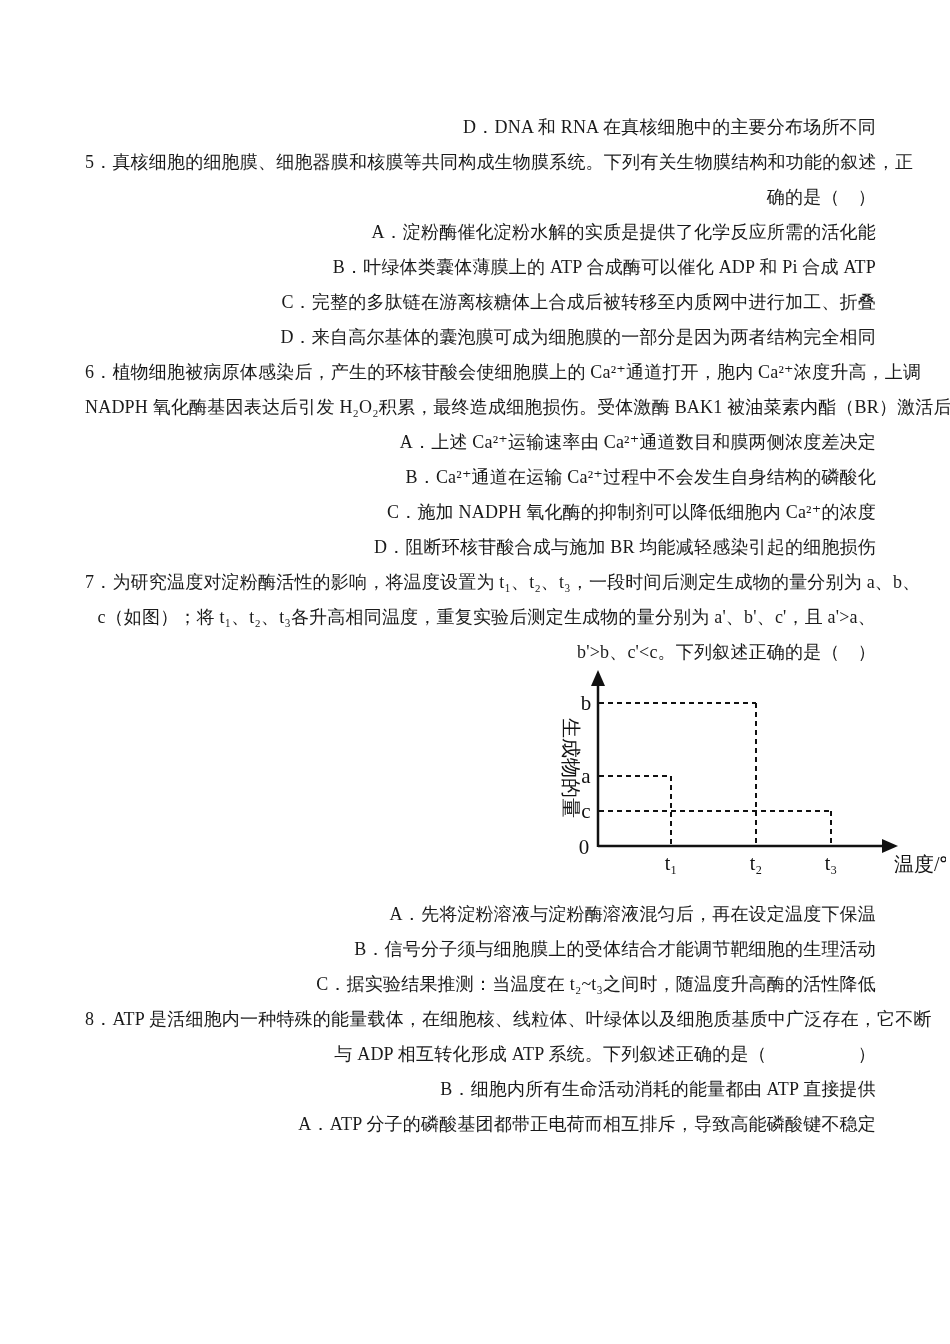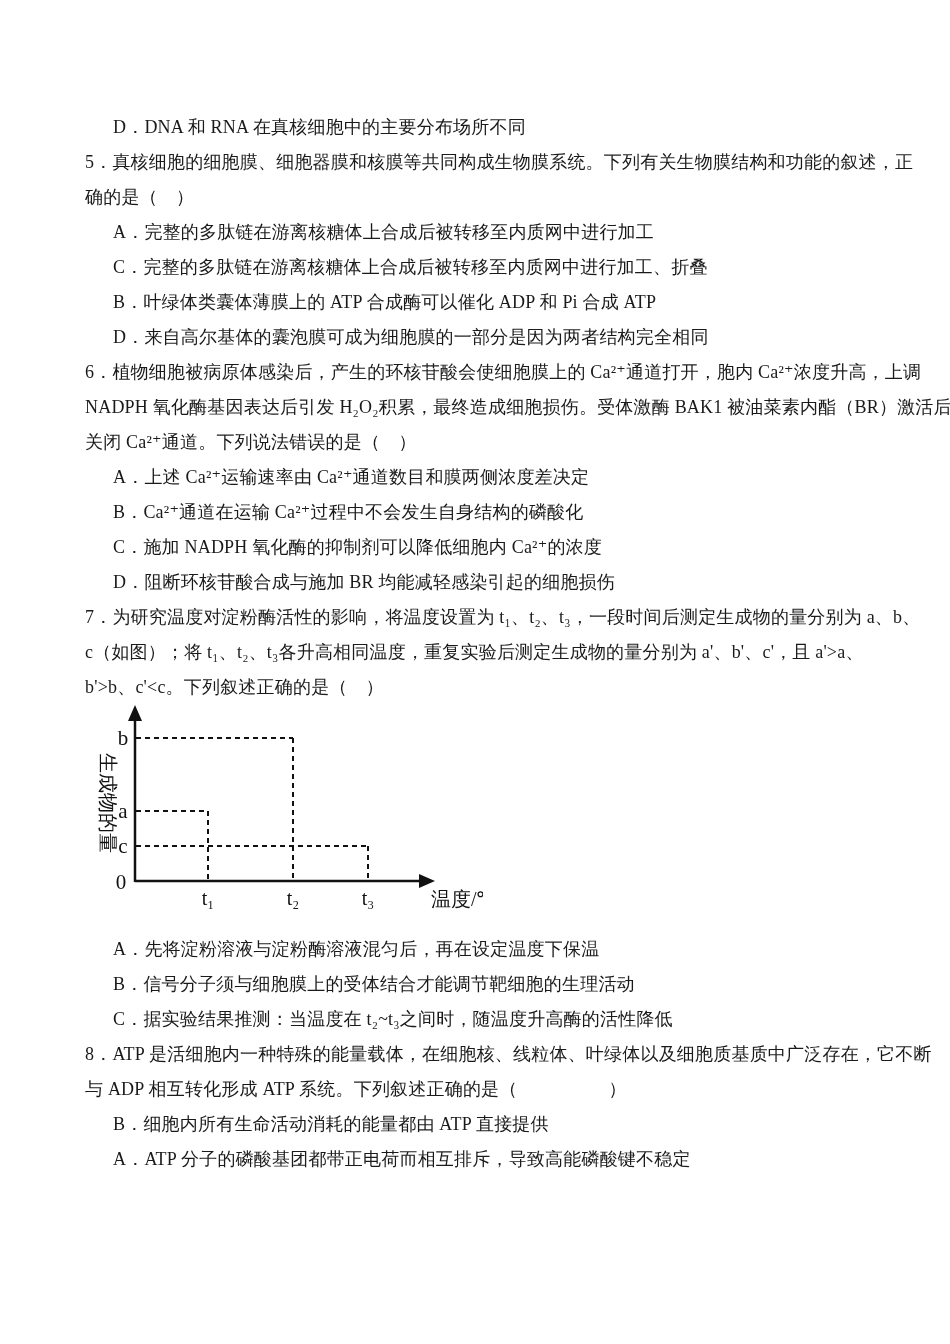--- a/index.html
+++ b/index.html
@@ -7,20 +7,21 @@
     width:950px;height:1344px;overflow:hidden;
     font-family:"Liberation Serif","DejaVu Serif",serif;
     color:#1a1a1a;
   }
   .page{
     position:relative;
     width:946px;height:1344px;
     padding-top:110px;
     box-sizing:border-box;
     background:#ffffff;
+    text-align:right;
   }
   .ln{
     margin:0;
     padding-left:85px;
     padding-right:70px;
     line-height:35px;
     font-size:18px;
     white-space:pre;
     letter-spacing:0.2px;
   }
@@ -36,27 +37,26 @@
   }
 </style>
 </head>
 <body>
 
 <div class="page">
 
   <p class="ln opt">D．DNA 和 RNA 在真核细胞中的主要分布场所不同</p>
   <p class="ln">5．真核细胞的细胞膜、细胞器膜和核膜等共同构成生物膜系统。下列有关生物膜结构和功能的叙述，正</p>
   <p class="ln">确的是（　）</p>
-  <p class="ln opt">A．完整的多肽链在游离核糖体上合成后被转移至内质网中进行加工</p>
+  <p class="ln opt">A．淀粉酶催化淀粉水解的实质是提供了化学反应所需的活化能</p>
+  <p class="ln opt">B．叶绿体类囊体薄膜上的 ATP 合成酶可以催化 ADP 和 Pi 合成 ATP</p>
   <p class="ln opt">C．完整的多肽链在游离核糖体上合成后被转移至内质网中进行加工、折叠</p>
-  <p class="ln opt">B．叶绿体类囊体薄膜上的 ATP 合成酶可以催化 ADP 和 Pi 合成 ATP</p>
   <p class="ln opt">D．来自高尔基体的囊泡膜可成为细胞膜的一部分是因为两者结构完全相同</p>
   <p class="ln">6．植物细胞被病原体感染后，产生的环核苷酸会使细胞膜上的 Ca²⁺通道打开，胞内 Ca²⁺浓度升高，上调</p>
   <p class="ln">NADPH 氧化酶基因表达后引发 H₂O₂积累，最终造成细胞损伤。受体激酶 BAK1 被油菜素内酯（BR）激活后可</p>
-  <p class="ln">关闭 Ca²⁺通道。下列说法错误的是（　）</p>
   <p class="ln opt">A．上述 Ca²⁺运输速率由 Ca²⁺通道数目和膜两侧浓度差决定</p>
   <p class="ln opt">B．Ca²⁺通道在运输 Ca²⁺过程中不会发生自身结构的磷酸化</p>
   <p class="ln opt">C．施加 NADPH 氧化酶的抑制剂可以降低细胞内 Ca²⁺的浓度</p>
   <p class="ln opt">D．阻断环核苷酸合成与施加 BR 均能减轻感染引起的细胞损伤</p>
   <p class="ln">7．为研究温度对淀粉酶活性的影响，将温度设置为 t₁、t₂、t₃，一段时间后测定生成物的量分别为 a、b、</p>
   <p class="ln">c（如图）；将 t₁、t₂、t₃各升高相同温度，重复实验后测定生成物的量分别为 a'、b'、c'，且 a'&gt;a、</p>
   <p class="ln">b'&gt;b、c'&lt;c。下列叙述正确的是（　）</p>
 
   <div class="chart-wrap">
     <svg width="400" height="220" viewBox="0 0 400 220">

